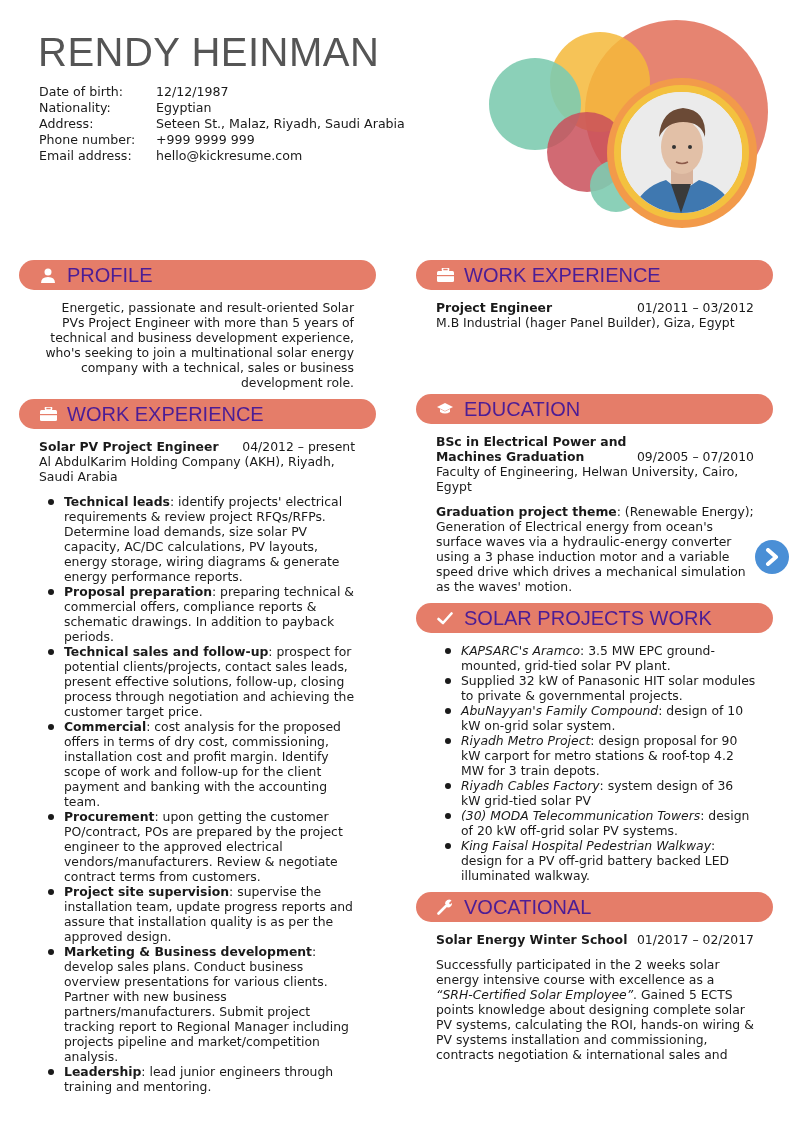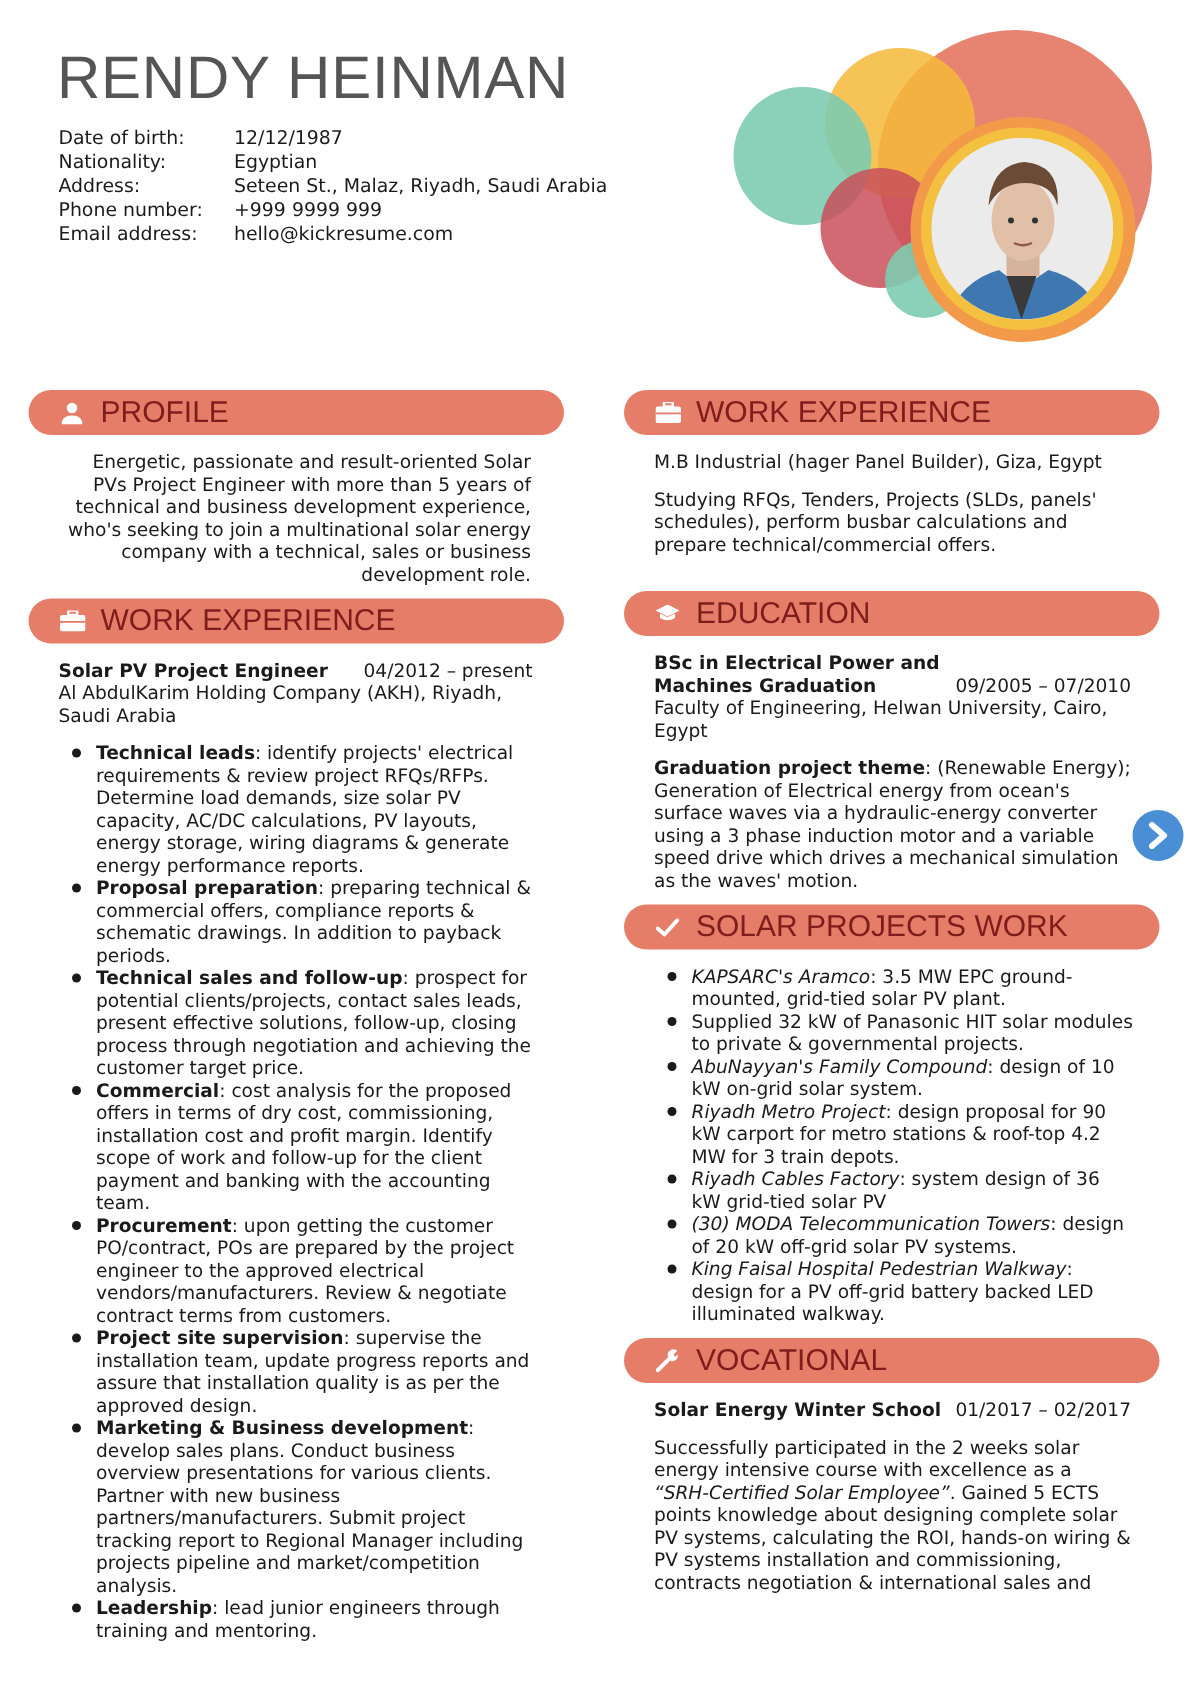--- a/index.html
+++ b/index.html
@@ -5,21 +5,21 @@
   * { margin:0; padding:0; box-sizing:border-box; }
   html, body { width:792px; height:1121px; background:#ffffff; overflow:hidden; }
   body { position:relative; font-family:"DejaVu Sans", sans-serif; color:#1a1a1a; font-size:12.2px; }
   .name { position:absolute; left:38px; top:30px; font-family:"Liberation Sans", sans-serif; font-size:40px; color:#555555; letter-spacing:0.5px; font-weight:normal; }
   .info { position:absolute; left:39px; top:84px; font-size:12.6px; line-height:16px; }
   .info .row { display:flex; }
   .info .lbl { width:117px; }
   .bubbles { position:absolute; left:470px; top:20px; width:322px; height:210px; }
   .bubbles .c { position:absolute; border-radius:50%; }
   .photo { position:absolute; left:614px; top:85px; width:135px; height:135px; border-radius:50%; border:7px solid #f3c13f; overflow:hidden; background:#eceaea; }
-  .section-header { position:absolute; height:30px; background:#e57d69; border-radius:15px; color:#7f1d1d; font-family:"Liberation Sans", sans-serif; font-size:20px; display:flex; align-items:center; padding-left:20px; }
+  .section-header { position:absolute; height:30px; background:#e57d69; border-radius:15px; color:#4c1d95; font-family:"Liberation Sans", sans-serif; font-size:20px; display:flex; align-items:center; padding-left:20px; }
   .section-header .ic { width:18px; height:18px; margin-right:10px; display:flex; align-items:center; justify-content:center; }
   .block { position:absolute; font-size:12.4px; line-height:15px; }
   .jobhead { display:flex; justify-content:space-between; }
   .b { font-weight:bold; }
   .i { font-style:italic; }
   ul.bul { list-style:none; margin-top:10px; }
   ul.bul li { position:relative; padding-left:25px; }
   ul.bul li::before { content:""; position:absolute; left:9px; top:5px; width:6px; height:6px; border-radius:50%; background:#1a1a1a; }
   .p { margin-top:10px; }
   .next-btn { position:absolute; left:755px; top:540px; width:34px; height:34px; border-radius:50%; background:#4a8fd6; display:flex; align-items:center; justify-content:center; cursor:pointer; }
@@ -116,22 +116,25 @@
   <span class="ic">
     <svg width="17" height="14" viewBox="0 0 17 14">
         <rect x="5.5" y="0" width="6" height="3" rx="1" fill="none" stroke="#fff" stroke-width="1.6"></rect>
         <rect x="0" y="3" width="17" height="11" rx="1.5" fill="#fff"></rect>
         <rect x="0" y="7" width="17" height="1.2" fill="#e57d69"></rect>
       </svg>
   </span>
   <span>WORK EXPERIENCE</span>
 </div>
 <div class="block" style="left:436px;top:300px;width:318px;">
+  <div class="jobhead">
+    <span class="b">Project Engineer</span>
+    <span>01/2011 – 03/2012</span>
+  </div>
   <div>M.B Industrial (hager Panel Builder), Giza, Egypt</div>
-  <div class="p" style="width:310px;">Studying RFQs, Tenders, Projects (SLDs, panels' schedules), perform busbar calculations and prepare technical/commercial offers.</div>
 </div>
 
 <div class="section-header" style="left:416px;top:394px;width:357px;">
   <span class="ic">
     <svg width="16" height="12" viewBox="0 0 16 12">
         <path d="M8 0 L16 4 L8 8 L0 4 Z" fill="#fff"></path>
         <path d="M3 6 L3 9 Q8 12 13 9 L13 6 L8 8.5 Z" fill="#fff"></path>
       </svg>
   </span>
   <span>EDUCATION</span>

